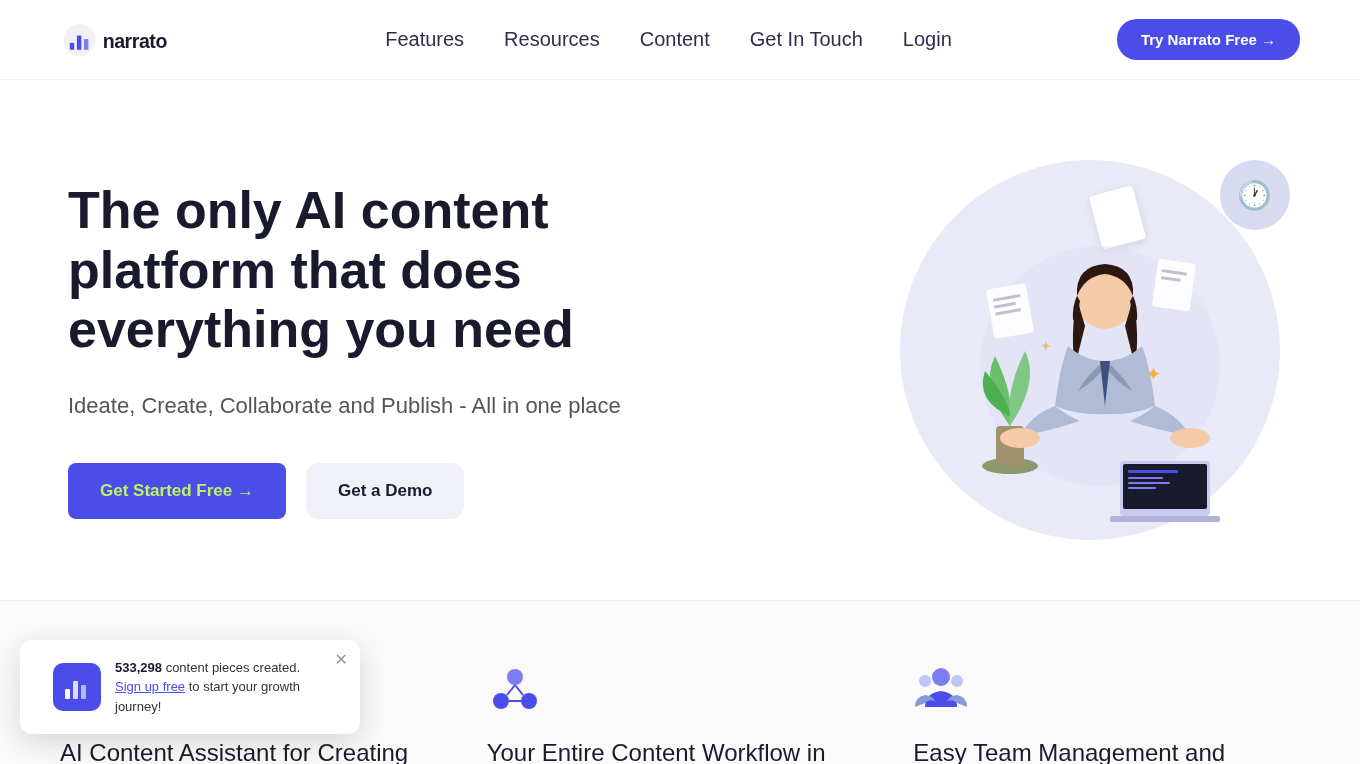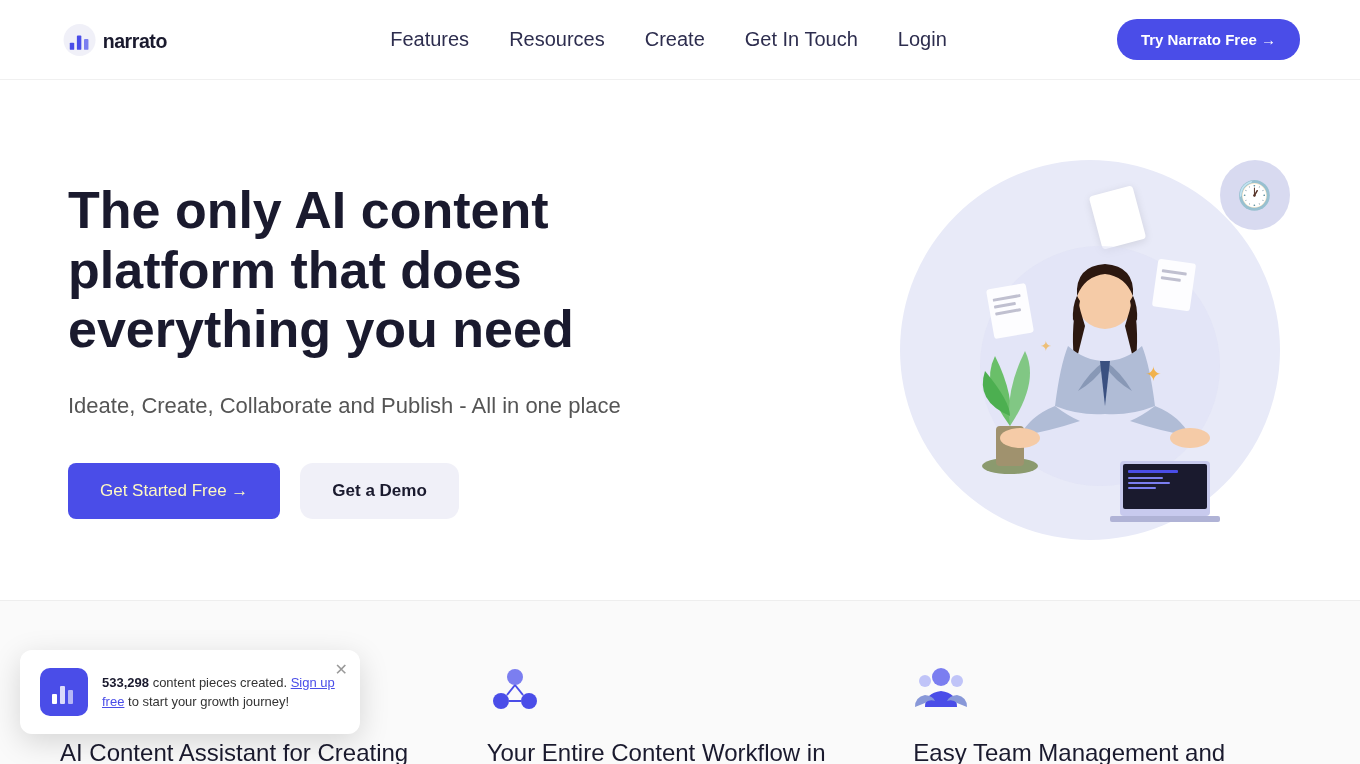--- a/index.html
+++ b/index.html
@@ -32,22 +32,22 @@
     .hero-left { max-width: 640px; }
     .hero-title {
       font-size: 52px; font-weight: 800; line-height: 1.15; color: #1a1a2e;
       margin-bottom: 28px;
     }
     .hero-subtitle {
       font-size: 22px; color: #555; line-height: 1.6; margin-bottom: 40px;
     }
     .hero-buttons { display: flex; gap: 20px; flex-wrap: wrap; }
     .btn-primary {
-      background: #4a4de8; color: #fef9c3; border: none; border-radius: 8px;
-      padding: 18px 32px; font-size: 17px; font-weight: 400; cursor: pointer;
+      background: #4a4de8; color: #bef264; border: none; border-radius: 8px;
+      padding: 18px 32px; font-size: 17px; font-weight: 700; cursor: pointer;
       display: flex; align-items: center; gap: 8px; text-decoration: none;
     }
     .btn-secondary {
       background: #f0f0f8; color: #1a1a2e; border: none; border-radius: 13px;
       padding: 18px 32px; font-size: 17px; font-weight: 600; cursor: pointer;
       text-decoration: none;
     }
 
     
     .hero-right { position: relative; width: 520px; min-height: 420px; flex-shrink: 0; }
@@ -84,21 +84,21 @@
       align-items: center; justify-content: center;
     }
     .feature-title {
       font-size: 24px; font-weight: 400; color: #1a1a2e; 
       line-height: 1.3;
     }
 
     
     .toast {
       position: fixed; bottom: 30px; left: 20px; background: #fff;
-      border-radius: 12px; padding: 18px 20px; display: flex; align-items: center;
+      border-radius: 12px; padding: 18px 33px; display: flex; align-items: center;
       gap: 14px; box-shadow: 0 8px 30px rgba(0,0,0,0.15);
       max-width: 340px; z-index: 999;
     }
     .toast-icon {
       width: 48px; height: 48px; background: #4a4de8; border-radius: 10px;
       display: flex; align-items: center; justify-content: center;
       flex-shrink: 0;
     }
     .toast-text { font-size: 13px; color: #333; line-height: 1.5; }
     .toast-text strong { color: #1a1a2e; }
@@ -123,21 +123,21 @@
       <rect x="19" y="20" width="5" height="16" rx="1" fill="#4a4de8"></rect>
       <rect x="27" y="24" width="5" height="12" rx="1" fill="#7b7ef0"></rect>
 
       <text x="48" y="34" font-family="-apple-system, sans-serif" font-size="22" font-weight="700" fill="#1a1a2e" letter-spacing="-0.5">narrato</text>
     </svg>
   </div>
 
   <div class="nav-links">
     <a>Features</a>
     <a>Resources</a>
-    <a>Create</a>
+    <a>Content</a>
     <a>Get In Touch</a>
     <a>Login</a>
   </div>
 
   <a class="nav-cta">Try Narrato Free →</a>
 </nav>
 
 <section class="hero">
   <div class="hero-left">
     <h1 class="hero-title">The only AI content platform that does everything you need</h1>

